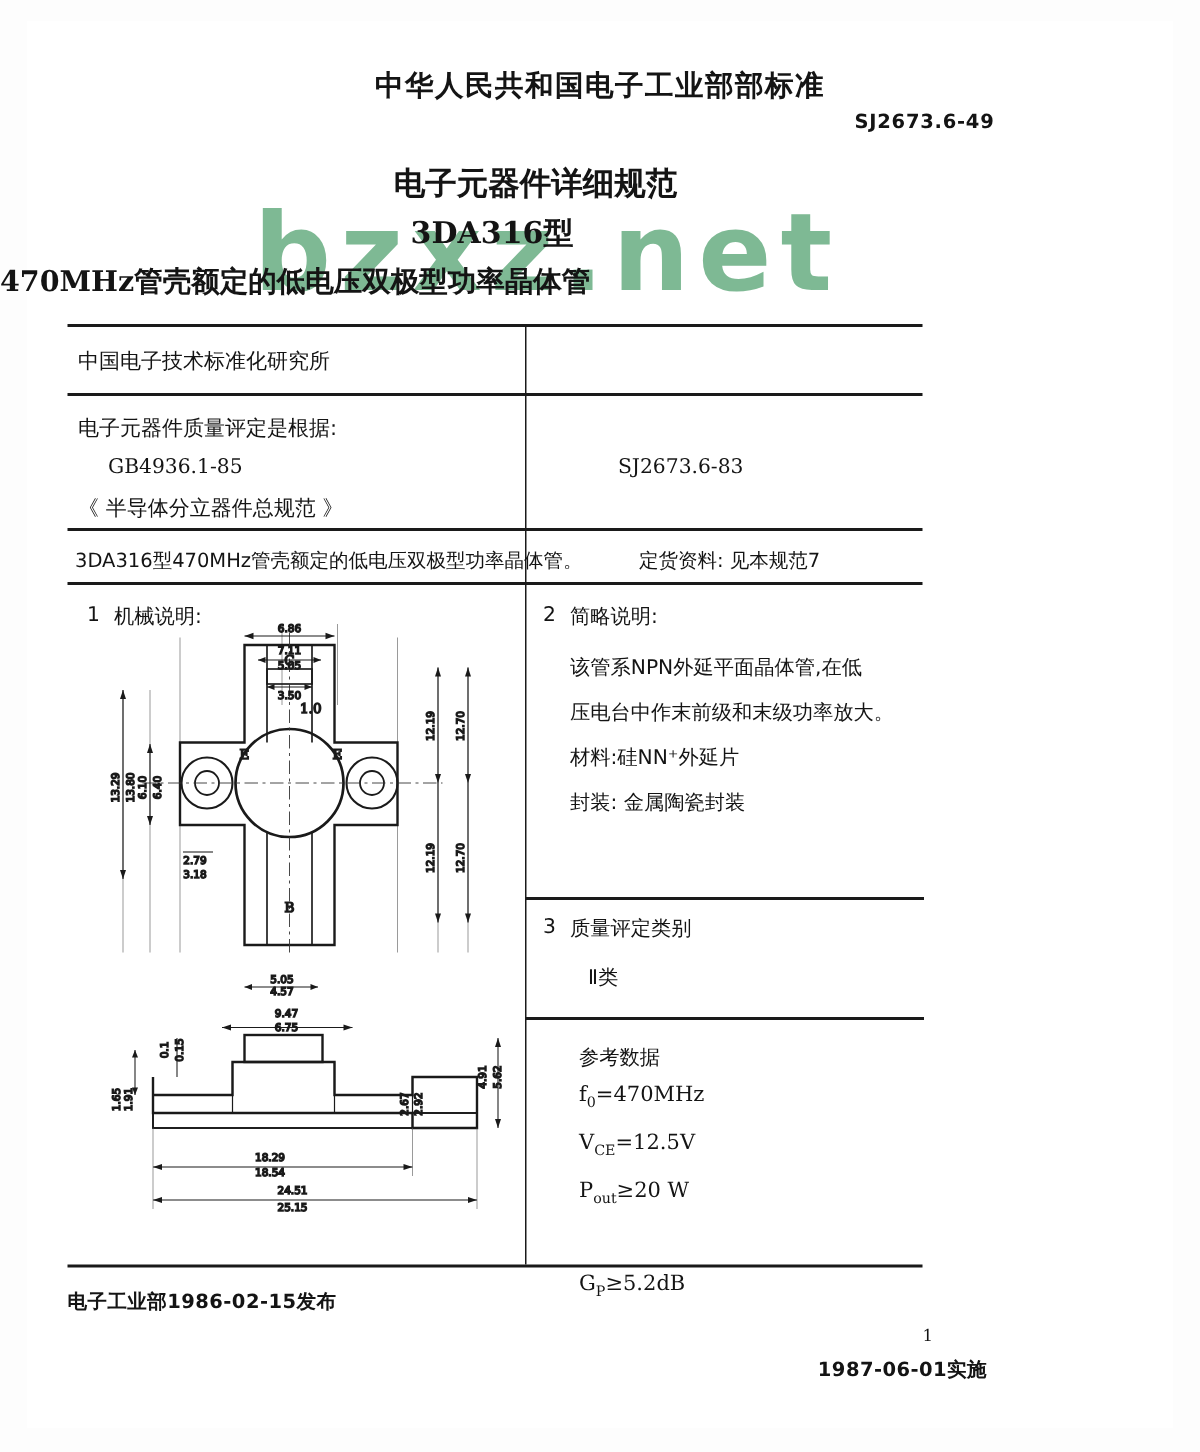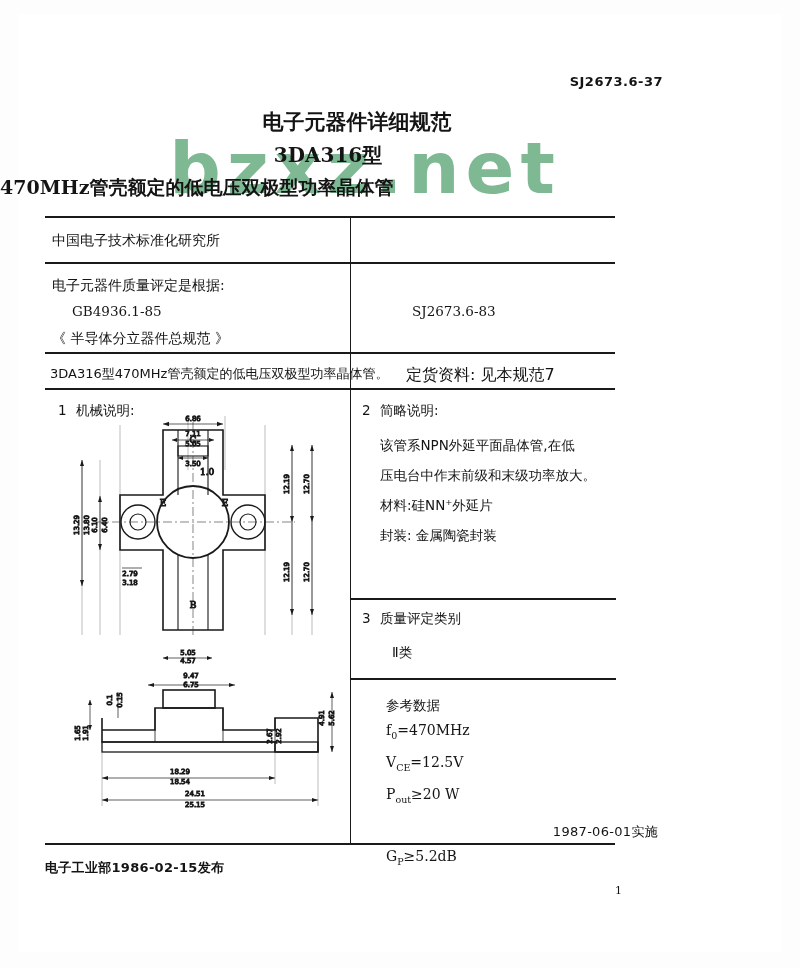--- a/index.html
+++ b/index.html
@@ -73,21 +73,21 @@
     position:absolute;font-size:14px;font-family:"DejaVu Serif",serif;
   }
   .param sub{font-size:9.5px;}
 
   
   .foot-l{
     position:absolute;left:45px;top:859px;font-size:13px;font-weight:bold;
     font-family:"DejaVu Sans",sans-serif;letter-spacing:.3px;
   }
   .foot-r{
-    position:absolute;right:142px;top:823px;font-size:13px;font-weight:normal;
+    position:absolute;right:142px;top:904px;font-size:13px;font-weight:bold;
     font-family:"DejaVu Sans",sans-serif;letter-spacing:.3px;
   }
   .pageno{
     position:absolute;right:178px;top:884px;font-size:11px;
     font-family:"DejaVu Serif",serif;
   }
 
   
   #drawing{position:absolute;left:60px;top:400px;width:300px;height:440px;z-index:3;}
   .dim{font:7px "DejaVu Sans",sans-serif;fill:#1a1a1a;}
@@ -95,39 +95,40 @@
   .lbl{font:9px "DejaVu Serif",serif;fill:#111;}
 </style>
 </head>
 <body>
 
 <div id="page">
   <div id="paper"></div>
 
   <div id="watermark">bzxz.net</div>
 
-  <div class="hdr-code layer">SJ2673.6-37</div>
+  <div class="hdr-title layer">中华人民共和国电子工业部部标准</div>
+  <div class="hdr-code layer">SJ2673.6-49</div>
   <div class="t1 layer">电子元器件详细规范</div>
   <div class="t2 layer">3DA316型</div>
   <div class="t3 layer">470MHz管壳额定的低电压双极型功率晶体管</div>
 
   <div class="rule hr" style="top:216px;"></div>
   <div class="rule hr" style="top:262px;"></div>
   <div class="rule hr" style="top:352px;"></div>
   <div class="rule hr" style="top:388px;"></div>
   <div class="rule vr" style="left:350px;top:216px;height:172px;"></div>
 
   <div class="cell cell-cn layer" style="left:52px;top:232px;">中国电子技术标准化研究所</div>
   <div class="cell cell-cn layer" style="left:52px;top:277px;">电子元器件质量评定是根据:</div>
   <div class="cell layer" style="left:72px;top:303px;font-size:13.5px;">GB4936.1-85</div>
   <div class="cell cell-cn layer" style="left:52px;top:330px;">《 半导体分立器件总规范 》</div>
   <div class="cell layer" style="left:412px;top:303px;font-size:13.5px;">SJ2673.6-83</div>
 
   <div class="cell layer" style="left:50px;top:365px;font-size:13px;font-family:'DejaVu Sans',sans-serif;">3DA316型470MHz管壳额定的低电压双极型功率晶体管。</div>
-  <div class="cell layer" style="left:406px;top:365px;font-size:16px;font-family:'DejaVu Sans',sans-serif;">定货资料: 见本规范7</div>
+  <div class="cell layer" style="left:426px;top:365px;font-size:13px;font-family:'DejaVu Sans',sans-serif;">定货资料: 见本规范7</div>
 
   <div class="rule vr" style="left:350px;top:388px;height:455px;"></div>
   <div class="rule" style="left:350px;top:598px;width:266px;height:1.5px;"></div>
   <div class="rule" style="left:350px;top:678px;width:266px;height:1.5px;"></div>
   <div class="rule hr" style="top:843px;"></div>
 
   <div class="sec-num layer" style="left:58px;top:402px;">1</div>
   <div class="sec-num layer" style="left:76px;top:402px;">机械说明:</div>
 
   <div class="sec-num layer" style="left:362px;top:402px;">2</div>

